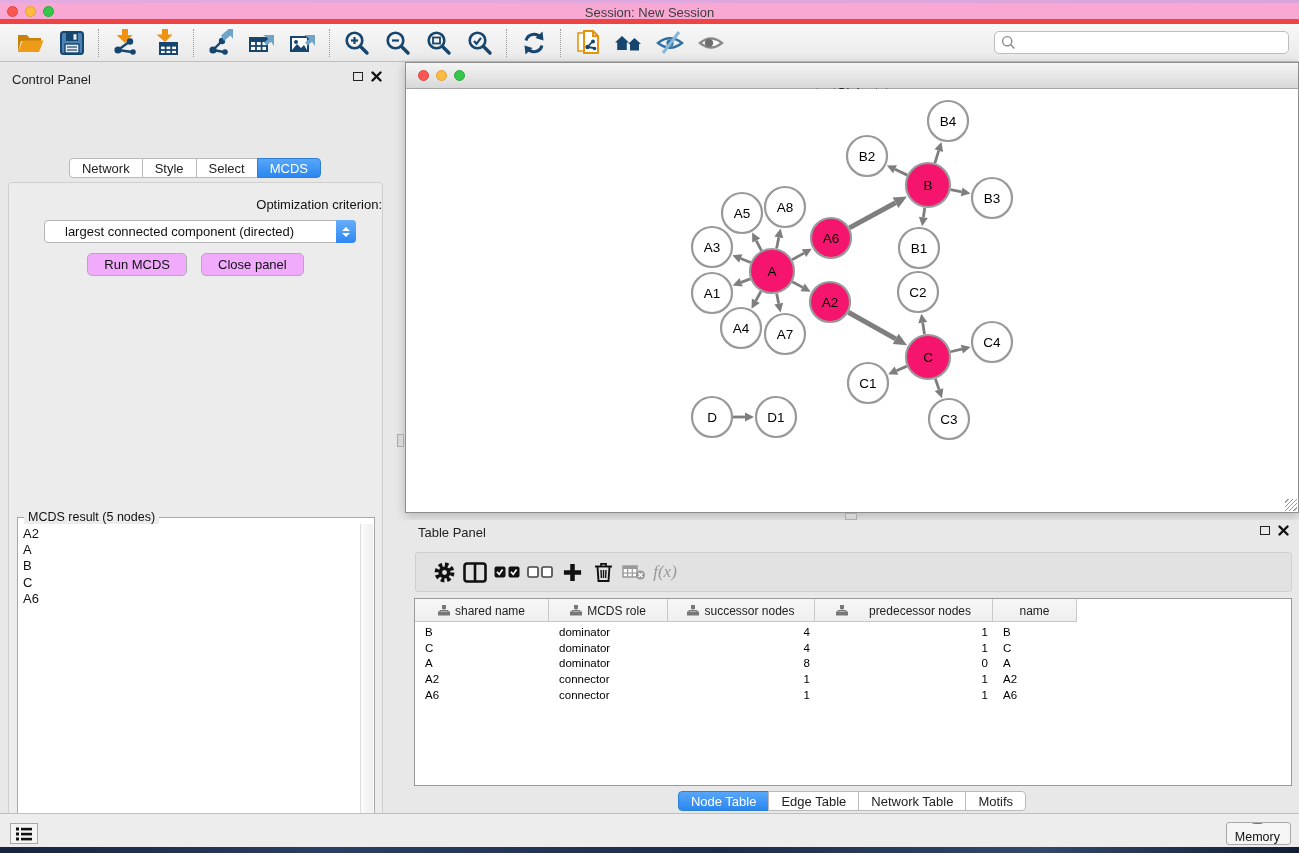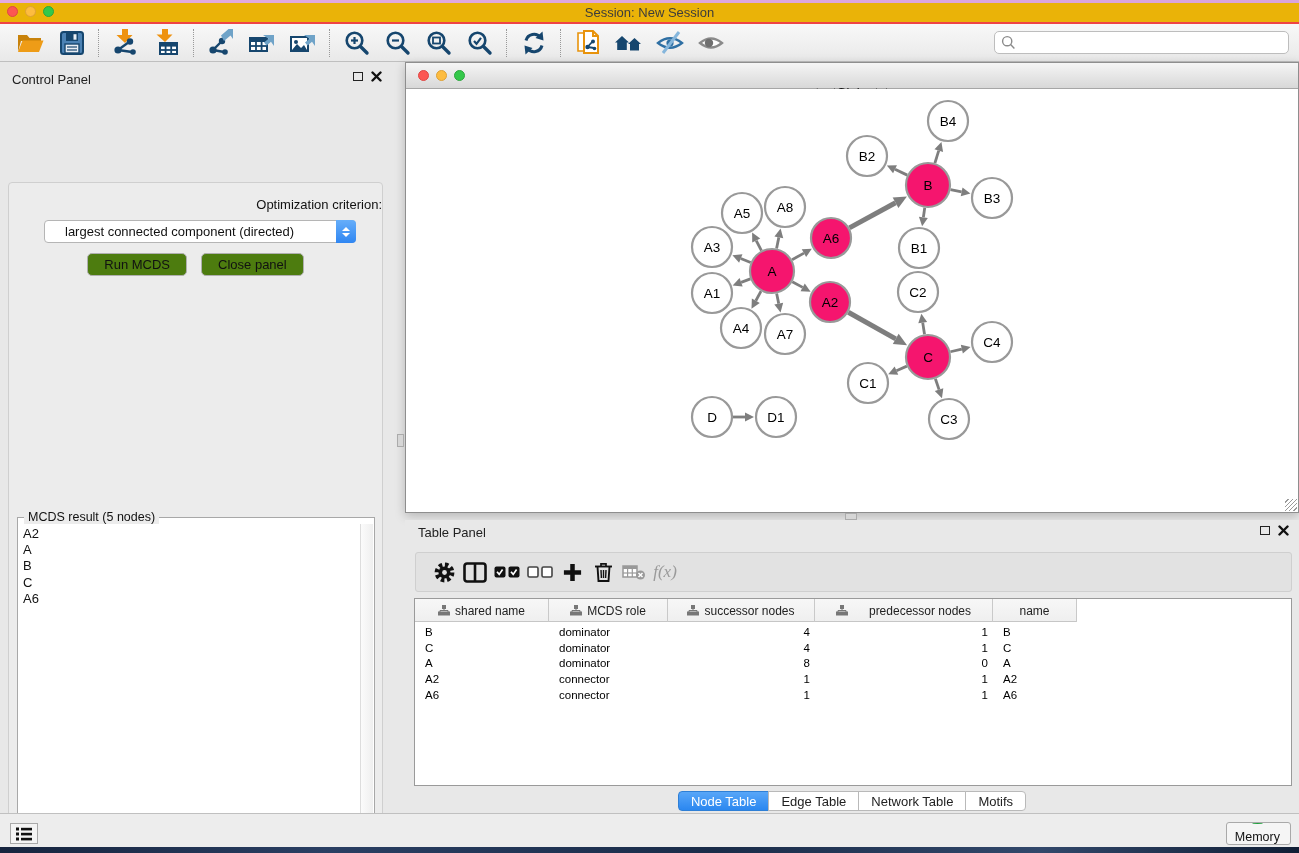--- a/index.html
+++ b/index.html
@@ -1,20 +1,20 @@
 <!DOCTYPE html>
 <html><head>
 <meta charset="utf-8">
 <style>
   * { margin:0; padding:0; box-sizing:border-box; }
   html,body { width:1299px; height:853px; overflow:hidden; }
   body { position:relative; background:#E8E8E8; font-family:"Liberation Sans", sans-serif; color:#1a1a1a; font-size:13px; }
 
   
-  .titlebar { position:absolute; left:0; top:0; width:1299px; height:24px; background:#eab308; border-bottom:2px solid #ef4444; }
+  .titlebar { position:absolute; left:0; top:0; width:1299px; height:24px; background:#f9a8d4; border-bottom:5px solid #ef4444; }
   .titlebar .pinkline { position:absolute; left:0; top:0; width:100%; height:3px; background:linear-gradient(90deg,#E3ABE0,#D9A4DC); }
   .tl-dot { position:absolute; top:6px; width:11px; height:11px; border-radius:50%; }
   .dot-red { background:#FC5753; border:1px solid #DF4744; }
   .dot-yellow { background:#FDBC40; border:1px solid #DEA135; }
   .dot-green { background:#34C84A; border:1px solid #2CA73E; }
   .win-title { position:absolute; top:0; left:0; right:0; height:24px; line-height:26px; text-align:center; color:#3C3C3C; font-size:13px; }
 
   
   .toolbar { position:absolute; left:0; top:24px; width:1299px; height:38px; background:linear-gradient(#F8F8F8,#E9E9E9); border-bottom:1px solid #BFBFBF; display:flex; align-items:center; padding-left:10px; }
   .tbtn { width:41px; height:32px; display:flex; align-items:center; justify-content:center; }
@@ -33,21 +33,21 @@
   .seg-tab.last { border-radius:0 4px 4px 0; }
   .seg-tab.active { background:linear-gradient(#58A6F8,#2B87F0); border-color:#2E7FD6; color:#fff; }
   .cp-content { position:absolute; left:8px; top:120px; width:375px; height:683px; background:#ECECEC; border:1px solid #CFCFCF; border-radius:4px; }
   .opt-label { margin-top:14px; text-align:right; font-size:13px; color:#111; }
   .criterion { position:absolute; left:35px; top:37px; width:312px; height:23px; background:#fff; border:1px solid #B5B5B5; border-radius:4px; display:flex; align-items:center; }
   .criterion .val { flex:1; padding-left:20px; font-size:13px; color:#111; white-space:nowrap; }
   .criterion .stepper { width:20px; height:23px; margin-right:-1px; background:linear-gradient(#66AEFA,#2F86F2); border-radius:0 4px 4px 0; display:flex; flex-direction:column; align-items:center; justify-content:center; gap:2px; }
   .stepper .up { width:0; height:0; border-left:4px solid transparent; border-right:4px solid transparent; border-bottom:4px solid #fff; }
   .stepper .dn { width:0; height:0; border-left:4px solid transparent; border-right:4px solid transparent; border-top:4px solid #fff; }
   .cp-buttons { position:absolute; left:0; top:70px; width:100%; display:flex; justify-content:center; gap:14px; }
-  .mac-btn { height:23px; padding:0 16px; background:#4d7c0f; border:1px solid #AFAFAF; border-radius:5px; font-size:13px; color:#111; line-height:21px; }
+  .mac-btn { height:23px; padding:0 16px; background:#f0abfc; border:1px solid #AFAFAF; border-radius:5px; font-size:13px; color:#111; line-height:21px; }
   .result-fieldset { position:absolute; left:8px; top:334px; width:358px; height:346px; border:1px solid #A8A8A8; background:#fff; }
   .result-legend { position:absolute; left:6px; top:-8px; background:#ECECEC; padding:0 4px; font-size:12.5px; color:#111; }
   .result-list { position:absolute; left:1px; top:6px; right:14px; bottom:1px; background:#fff; padding:2px 0 0 4px; font-size:13px; line-height:16.2px; color:#111; }
   .result-scroll { position:absolute; right:1px; top:6px; width:13px; bottom:1px; background:linear-gradient(90deg,#FBFBFB,#EFEFEF); border-left:1px solid #DDD; }
 
   
   .net-frame { position:absolute; left:405px; top:62px; width:894px; height:451px; background:#fff; border:1px solid #8E8E8E; box-shadow:0 3px 10px rgba(0,0,0,.22); }
   .nf-titlebar { position:absolute; left:0; top:0; width:100%; height:26px; background:linear-gradient(#F5F5F5,#D8D8D8); border-bottom:1px solid #A6A6A6; }
   .nf-title { position:absolute; left:0; right:0; top:16px; height:26px; line-height:27px; text-align:center; font-size:13px; color:#111; }
   .nf-canvas { position:absolute; left:0; top:26px; right:0; bottom:0; background:#fff; }
@@ -245,20 +245,26 @@
 
 <div class="control-panel">
   <div class="cp-title">Control Panel</div>
   <div class="panel-icons">
     <span class="float-icon"></span>
     <svg class="x-icon" width="11" height="11" viewBox="0 0 11 11">
         <line x1="1.5" y1="1.5" x2="9.5" y2="9.5"></line>
         <line x1="9.5" y1="1.5" x2="1.5" y2="9.5"></line>
       </svg>
   </div>
+  <div class="cp-tabs" id="control-tabs">
+      <div class="seg-tab first">Network</div>
+      <div class="seg-tab">Style</div>
+      <div class="seg-tab">Select</div>
+      <div class="seg-tab last active">MCDS</div>
+    </div>
   <div class="cp-content">
     <div class="opt-label">Optimization criterion:</div>
     <div class="criterion">
       <span class="val">largest connected component (directed)</span>
       <span class="stepper">
           <span class="up"></span>
           <span class="dn"></span>
         </span>
     </div>
     <div class="cp-buttons">

